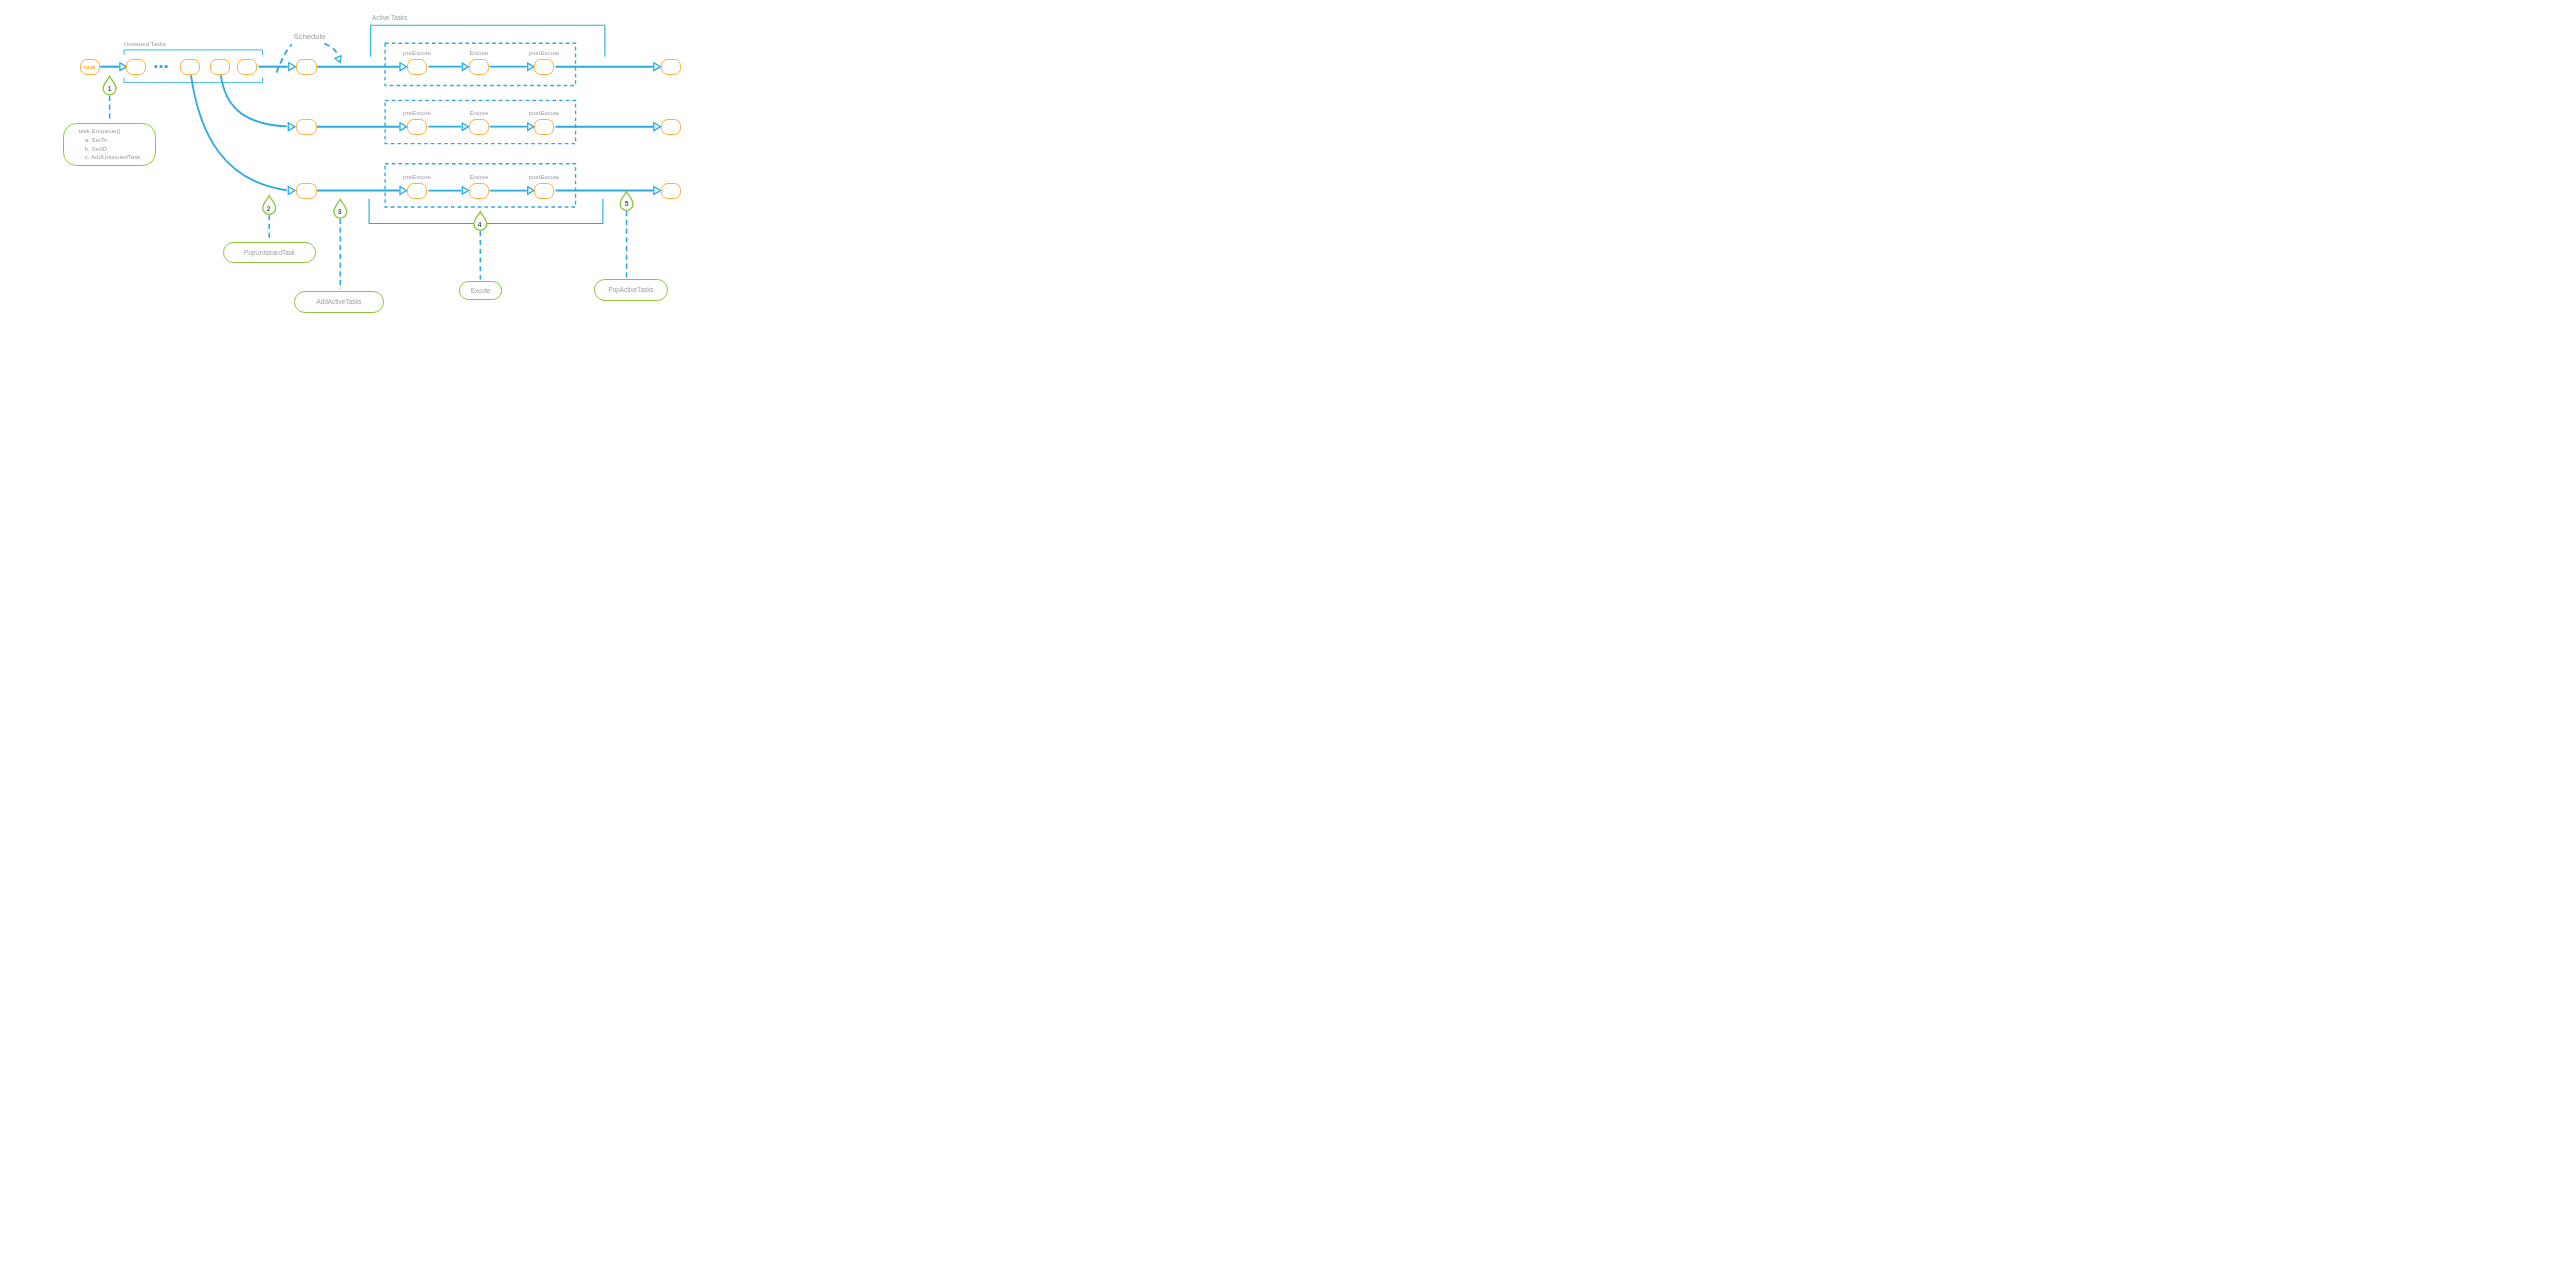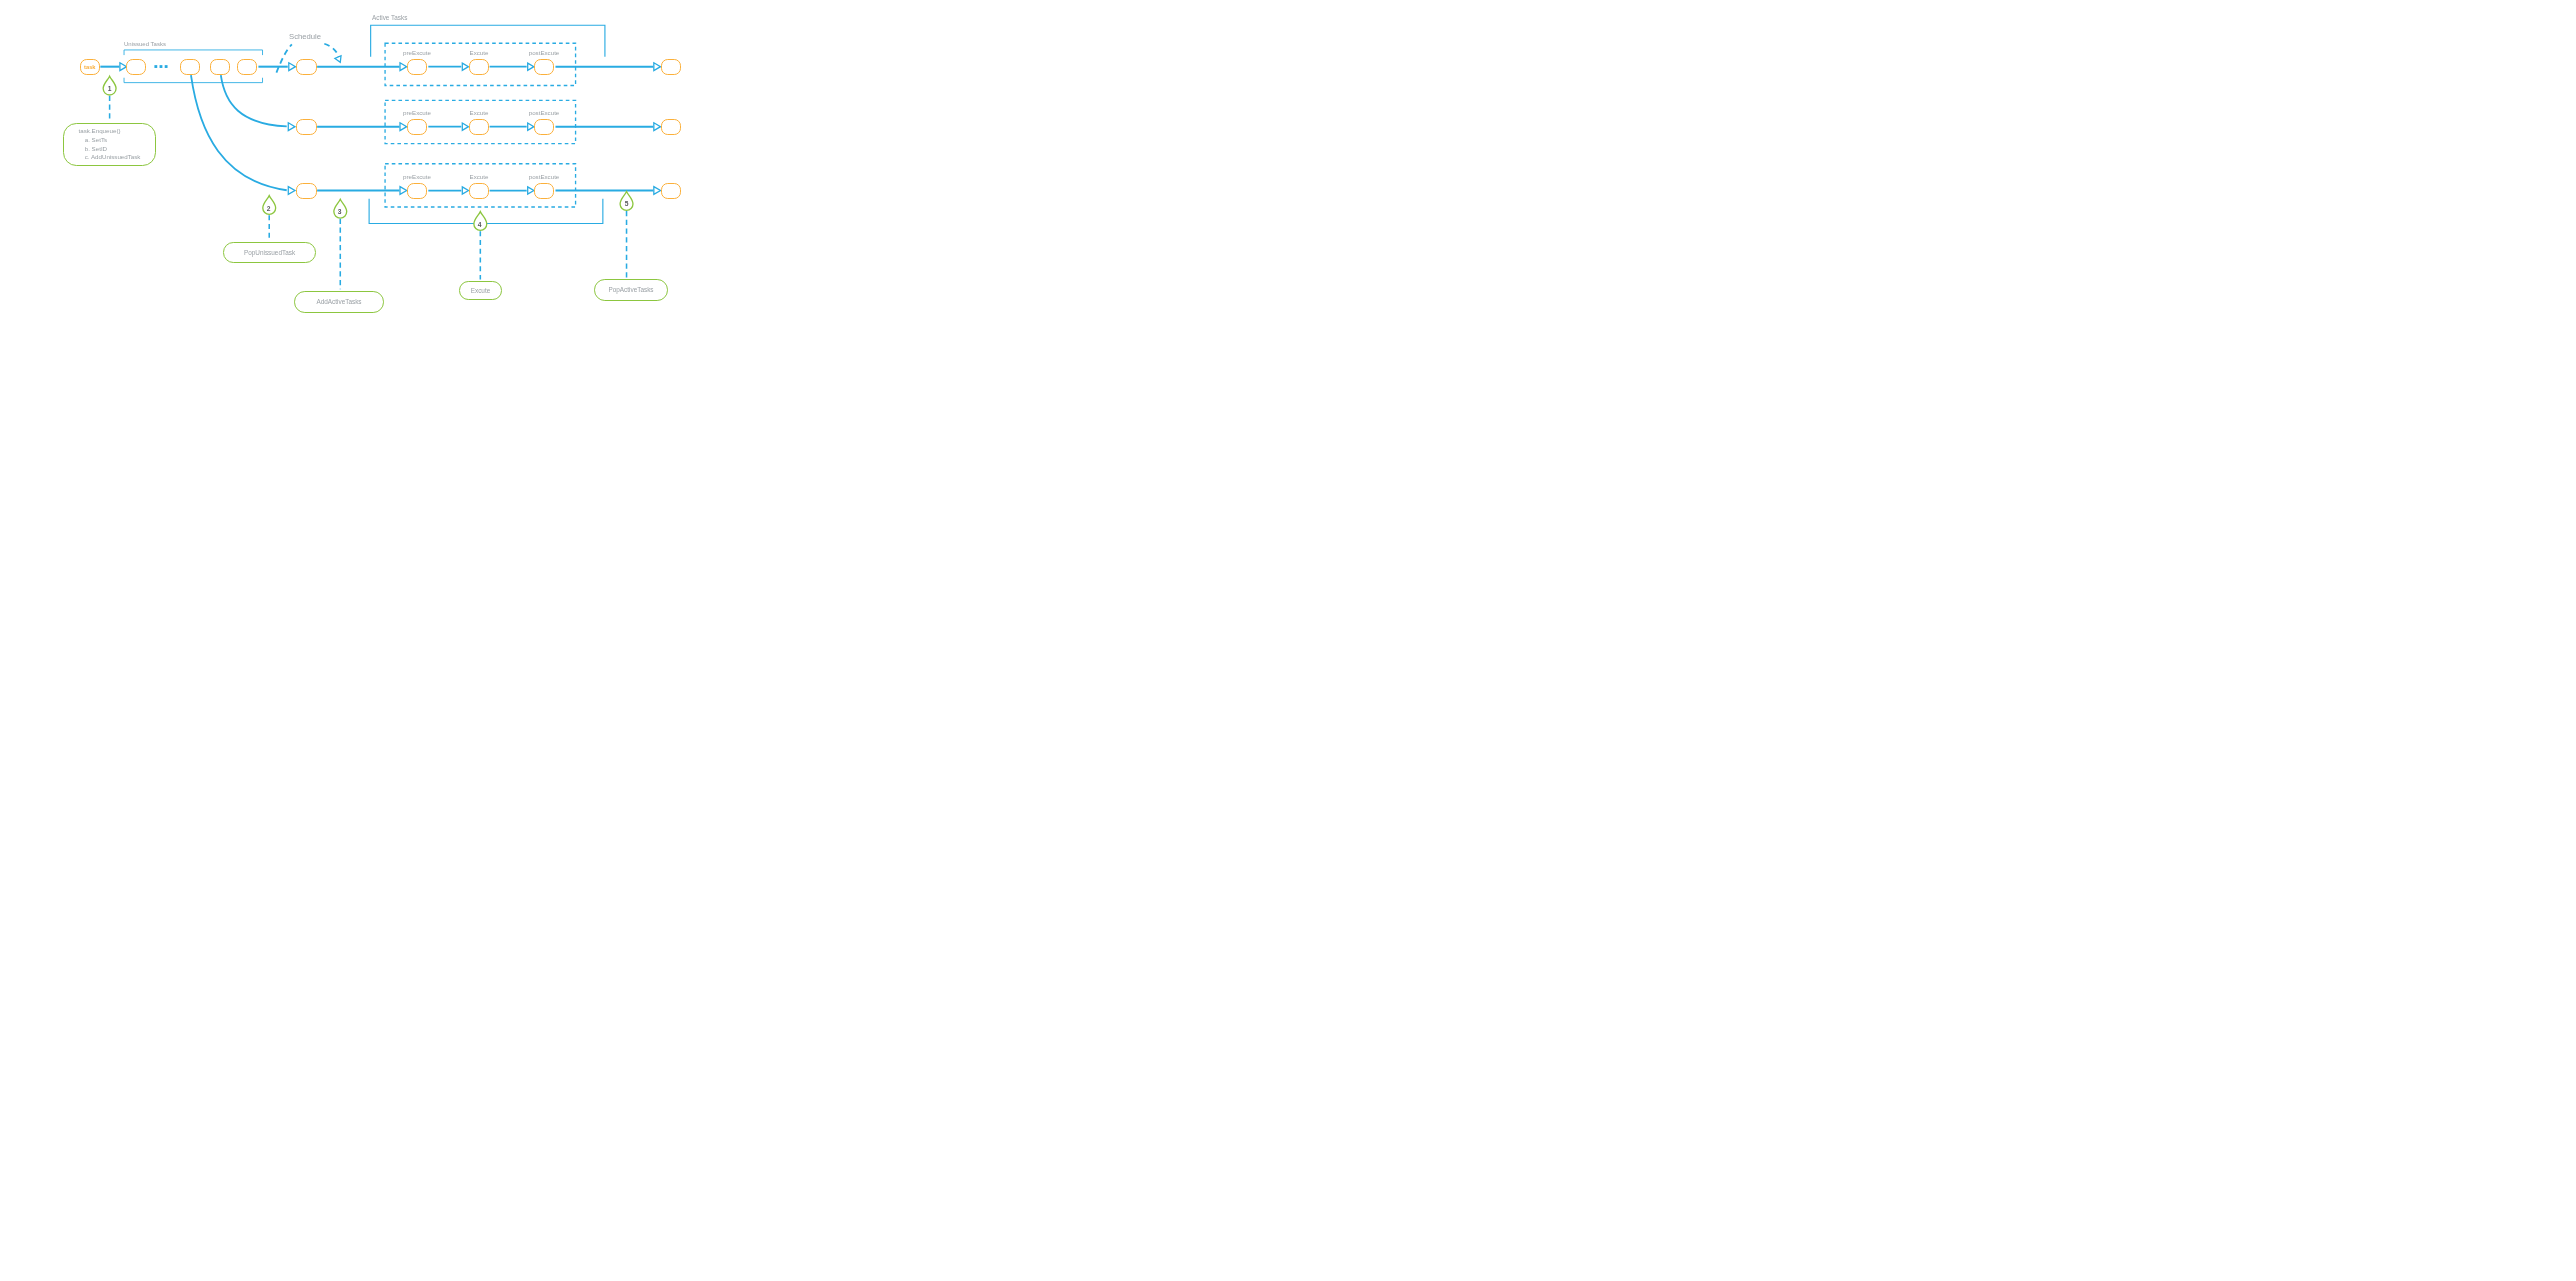--- a/index.html
+++ b/index.html
@@ -132,21 +132,21 @@
         <path transform="translate(212,172)" d="M0,-24 C3.5,-16.5 12.5,-9.5 12.5,0 A12.5,12.5 0 1,1 -12.5,0 C-12.5,-9.5 -3.5,-16.5 0,-24 Z"></path>
         <path transform="translate(522,404)" d="M0,-24 C3.5,-16.5 12.5,-9.5 12.5,0 A12.5,12.5 0 1,1 -12.5,0 C-12.5,-9.5 -3.5,-16.5 0,-24 Z"></path>
         <path transform="translate(660,411)" d="M0,-24 C3.5,-16.5 12.5,-9.5 12.5,0 A12.5,12.5 0 1,1 -12.5,0 C-12.5,-9.5 -3.5,-16.5 0,-24 Z"></path>
         <path transform="translate(932,435)" d="M0,-24 C3.5,-16.5 12.5,-9.5 12.5,0 A12.5,12.5 0 1,1 -12.5,0 C-12.5,-9.5 -3.5,-16.5 0,-24 Z"></path>
         <path transform="translate(1216,396)" d="M0,-24 C3.5,-16.5 12.5,-9.5 12.5,0 A12.5,12.5 0 1,1 -12.5,0 C-12.5,-9.5 -3.5,-16.5 0,-24 Z"></path>
       </g>
     </g>
   </svg>
 
   <div class="zone-label" style="left:124px;top:41px;font-size:6px;">Unissued Tasks</div>
-  <div class="zone-label" style="left:289px;top:32px;width:41px;font-size:7.7px;">Schedule</div>
+  <div class="zone-label" style="left:289px;top:32px;width:41px;text-align:center;font-size:7.7px;">Schedule</div>
   <div class="zone-label" style="left:372px;top:14px;font-size:6.4px;">Active Tasks</div>
 
   <div class="node" style="left:80px;top:59px;width:19.6px;"></div>
   <div class="node-label" style="left:80px;top:59px;width:19.6px;height:16px;">task</div>
 
   <div class="node" style="left:126px;top:59px;"></div>
   <div class="node" style="left:180px;top:59px;"></div>
   <div class="node" style="left:210px;top:59px;"></div>
   <div class="node" style="left:237px;top:59px;"></div>
 

